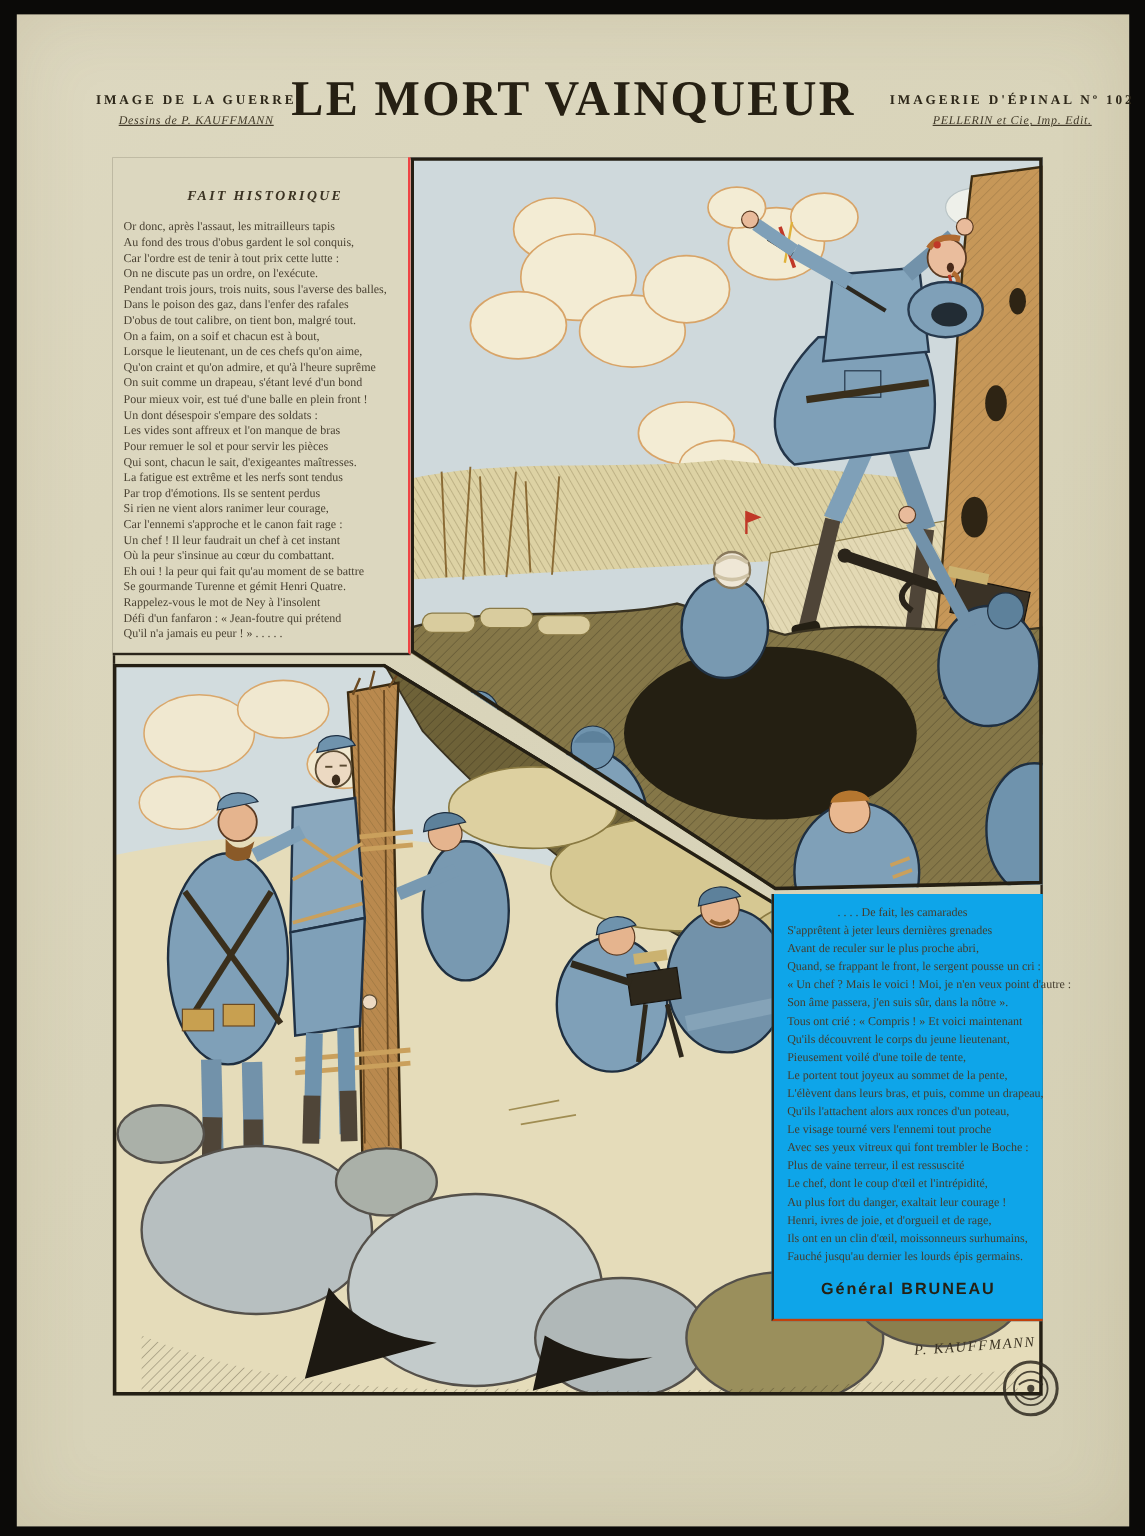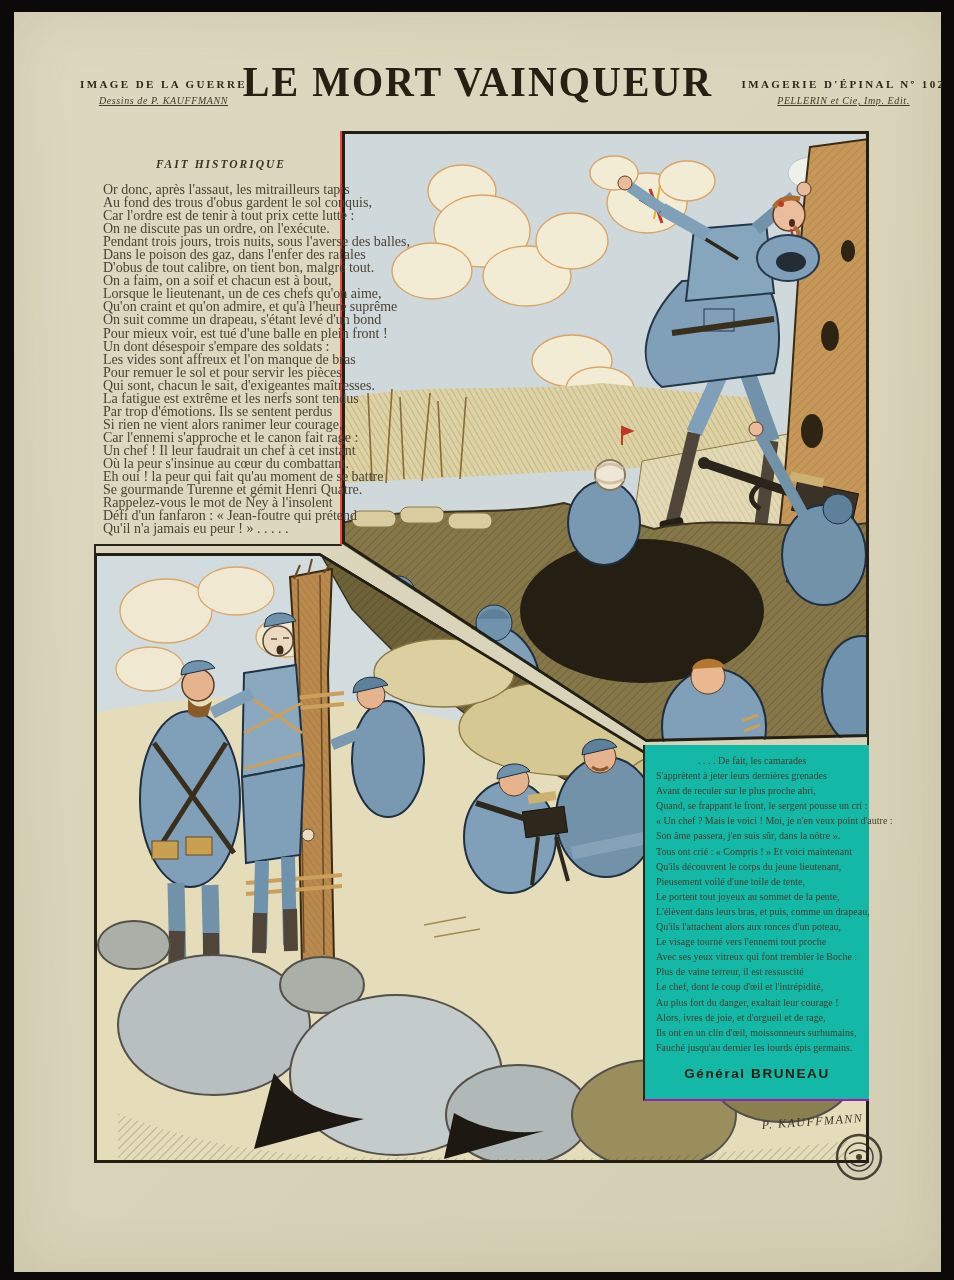--- a/index.html
+++ b/index.html
@@ -17,23 +17,23 @@
   #main-title{left:238px;top:58px;width:480px;font-weight:bold;font-size:40px;letter-spacing:2px;
               white-space:nowrap;color:#262013;transform:scaleY(1.04);}
   #subtitle{left:288px;top:110px;width:380px;font-weight:bold;font-size:12px;letter-spacing:3px;white-space:nowrap;color:#2d2719;}
   
   #frame{position:absolute;left:94px;top:131px;width:775px;height:1032px;border:2px solid #2a251b;box-sizing:border-box;}
   #left-panel{position:absolute;left:94px;top:131px;width:248px;height:415px;box-sizing:border-box;
               border-right:2px solid #ef4444;border-bottom:2px solid #2a251b;background:#dcd7bf;}
   #left-panel .heading{margin:27px 0 0 62px;font-style:italic;font-weight:bold;font-size:11.5px;
               letter-spacing:2px;color:#3b3323;white-space:nowrap;}
   #left-panel .lines{margin:13px 0 0 9px;}
-  #left-panel .lines .line{font-size:14px;line-height:13.05px;white-space:nowrap;color:#4a4233;}
+  #left-panel .lines .line{font-size:10px;line-height:13.05px;white-space:nowrap;color:#4a4233;}
   #right-panel{position:absolute;left:643px;top:745px;width:226px;height:356px;box-sizing:border-box;
-              border-left:2px solid #2a251b;border-bottom:2px solid #a21caf;background:#14b8a6;}
+              border-left:2px solid #2a251b;border-bottom:2px solid #c2410c;background:#0ea5e9;}
   #right-panel .lines{margin:8px 0 0 11px;}
   #right-panel .lines .line{font-size:10px;line-height:15.1px;white-space:nowrap;color:#453d2e;}
   #right-panel .lines .line:first-child{text-indent:42px;}
   #right-panel .sig{margin-top:11px;text-align:center;font-family:"Liberation Sans",sans-serif;
               font-weight:bold;font-size:13.5px;letter-spacing:1.6px;color:#262013;}
   
   #illu-top{position:absolute;left:342px;top:131px;width:527px;height:617px;
             clip-path:polygon(0 0,527px 0,527px 606px,304px 611px,0 413px);}
   #illu-bottom{position:absolute;left:94px;top:553px;width:775px;height:610px;
             clip-path:polygon(0 0,226px 0,554px 200px,775px 192px,775px 610px,0 610px);}
@@ -375,21 +375,21 @@
         <div class="line">Qu'ils découvrent le corps du jeune lieutenant,</div>
         <div class="line">Pieusement voilé d'une toile de tente,</div>
         <div class="line">Le portent tout joyeux au sommet de la pente,</div>
         <div class="line">L'élèvent dans leurs bras, et puis, comme un drapeau,</div>
         <div class="line">Qu'ils l'attachent alors aux ronces d'un poteau,</div>
         <div class="line">Le visage tourné vers l'ennemi tout proche</div>
         <div class="line">Avec ses yeux vitreux qui font trembler le Boche :</div>
         <div class="line">Plus de vaine terreur, il est ressuscité</div>
         <div class="line">Le chef, dont le coup d'œil et l'intrépidité,</div>
         <div class="line">Au plus fort du danger, exaltait leur courage !</div>
-        <div class="line">Alors, ivres de joie, et d'orgueil et de rage,</div>
+        <div class="line">Henri, ivres de joie, et d'orgueil et de rage,</div>
         <div class="line">Ils ont en un clin d'œil, moissonneurs surhumains,</div>
         <div class="line">Fauché jusqu'au dernier les lourds épis germains.</div>
       </div>
     <div class="sig">Général BRUNEAU</div>
   </div>
 
   <svg id="stamp" viewBox="0 0 52 54" xmlns="http://www.w3.org/2000/svg">
     <circle cx="26" cy="27" r="22" fill="none" stroke="#2f2a20" stroke-width="2.5"></circle>
     <circle cx="26" cy="27" r="14" fill="none" stroke="#2f2a20" stroke-width="1.5"></circle>
     <path d="M16,24 q10,-8 20,0 M17,32 q9,8 18,0" stroke="#2f2a20" stroke-width="1.5" fill="none"></path>

